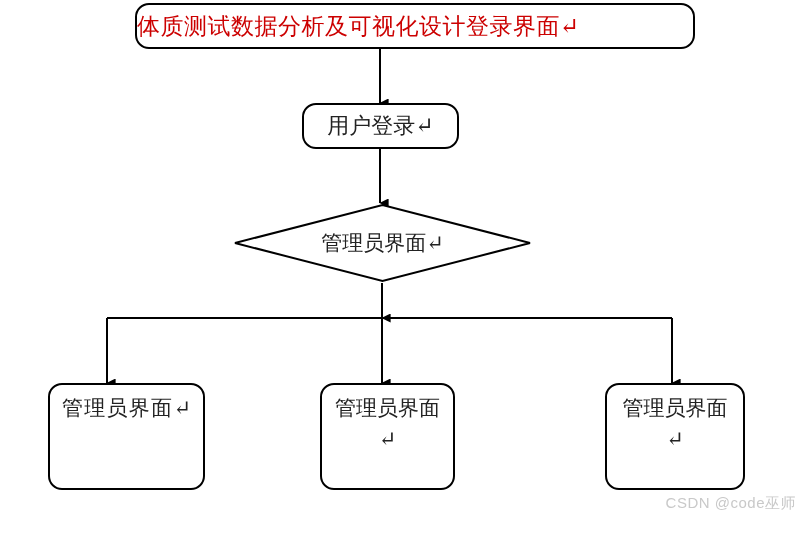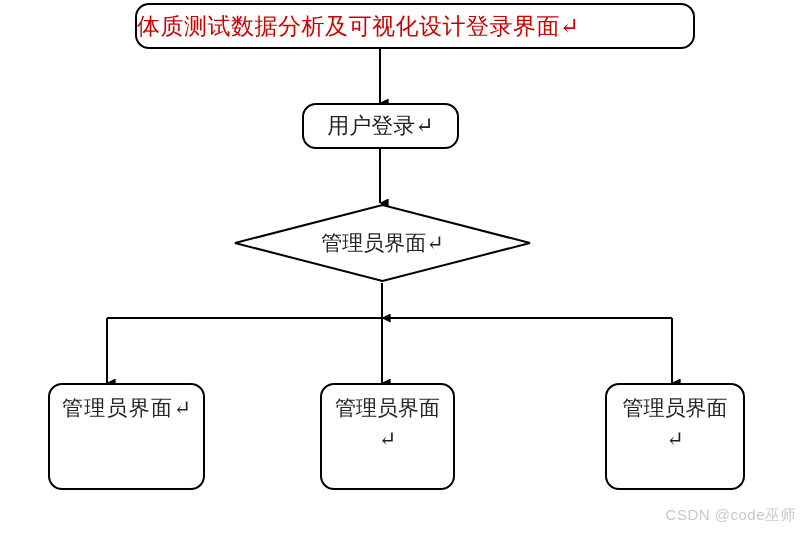--- a/index.html
+++ b/index.html
@@ -121,21 +121,21 @@
   #role-student .node-text,
   #role-teacher .node-text {
     text-align: center;
     text-align-last: center;
   }
 
   
   #watermark {
     position: absolute;
     right: 10px;
-    bottom: 8px;
+    bottom: 20px;
     color: #c9c9c9;
     font-family: "Liberation Sans", sans-serif;
     font-size: 15px;
     letter-spacing: 0.5px;
     white-space: nowrap;
   }
 </style>
 </head>
 <body>
 

